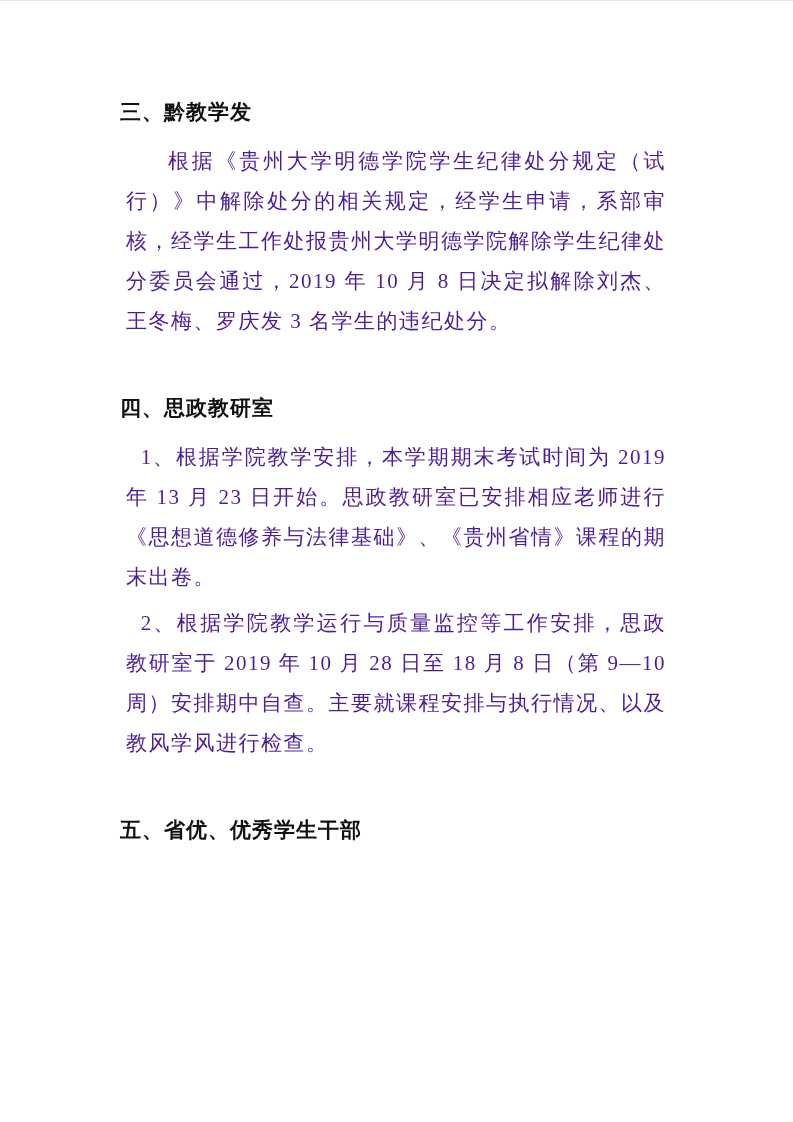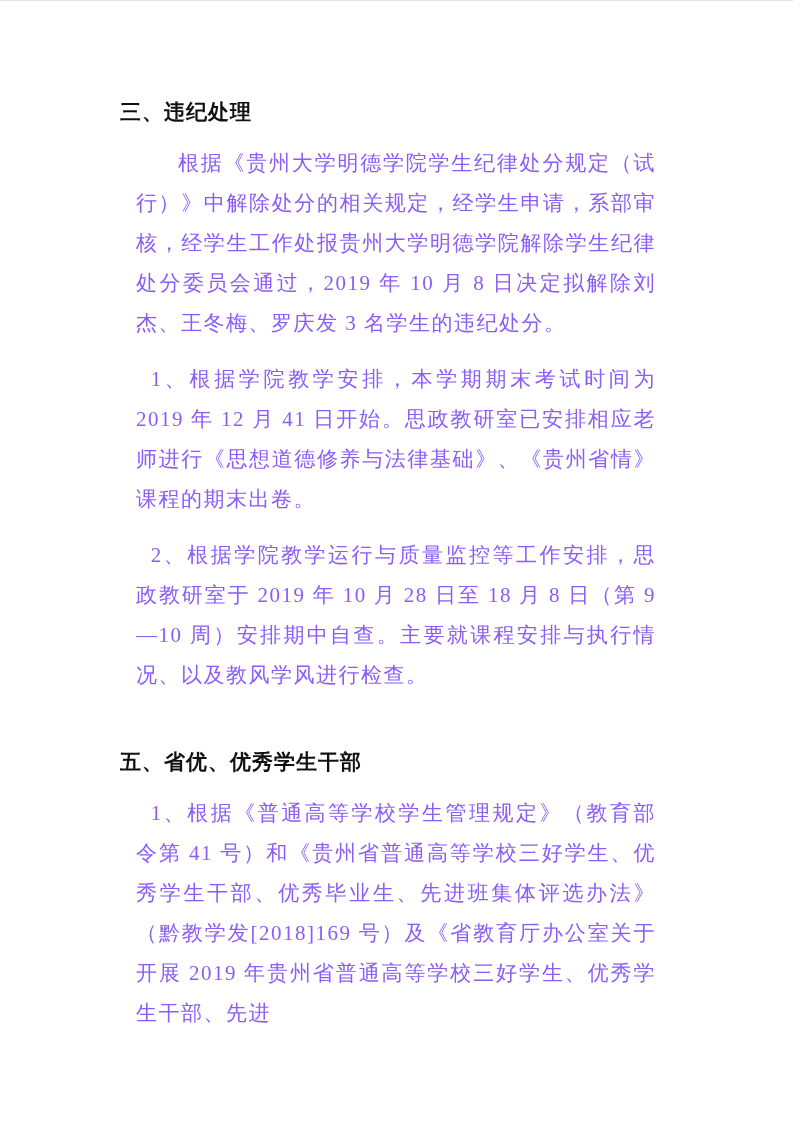--- a/index.html
+++ b/index.html
@@ -32,44 +32,44 @@
     color: #111111;
   }
   .doc-section:first-child .section-heading {
     margin-top: 0;
   }
   .para {
     font-family: "Liberation Serif", "DejaVu Serif", serif;
     font-size: 21px;
     line-height: 40px;
     letter-spacing: 1.5px;
-    margin: 16px;
+    margin: 6px;
     text-align: justify;
-    color: #8b5cf6;
+    color: #4c1d95;
   }
   .indent-2 {
     text-indent: 2em;
   }
   .indent-1 {
     text-indent: 0.7em;
   }
 </style>
 </head>
 <body>
 
 <div class="page">
 
   <section class="doc-section">
-    <h2 class="section-heading">三、违纪处理</h2>
+    <h2 class="section-heading">三、黔教学发</h2>
     <p class="para indent-2">根据《贵州大学明德学院学生纪律处分规定（试行）》中解除处分的相关规定，经学生申请，系部审核，经学生工作处报贵州大学明德学院解除学生纪律处分委员会通过，2019 年 10 月 8 日决定拟解除刘杰、王冬梅、罗庆发 3 名学生的违纪处分。</p>
   </section>
 
   <section class="doc-section">
-    <p class="para indent-1">1、根据学院教学安排，本学期期末考试时间为 2019 年 12 月 41 日开始。思政教研室已安排相应老师进行《思想道德修养与法律基础》、《贵州省情》课程的期末出卷。</p>
+    <h2 class="section-heading">四、思政教研室</h2>
+    <p class="para indent-1">1、根据学院教学安排，本学期期末考试时间为 2019 年 13 月 23 日开始。思政教研室已安排相应老师进行《思想道德修养与法律基础》、《贵州省情》课程的期末出卷。</p>
     <p class="para indent-1">2、根据学院教学运行与质量监控等工作安排，思政教研室于 2019 年 10 月 28 日至 18 月 8 日（第 9—10 周）安排期中自查。主要就课程安排与执行情况、以及教风学风进行检查。</p>
   </section>
 
   <section class="doc-section">
     <h2 class="section-heading">五、省优、优秀学生干部</h2>
-    <p class="para indent-1">1、根据《普通高等学校学生管理规定》（教育部令第 41 号）和《贵州省普通高等学校三好学生、优秀学生干部、优秀毕业生、先进班集体评选办法》（黔教学发[2018]169 号）及《省教育厅办公室关于开展 2019 年贵州省普通高等学校三好学生、优秀学生干部、先进</p>
   </section>
 
 </div>
 
 </body></html>

